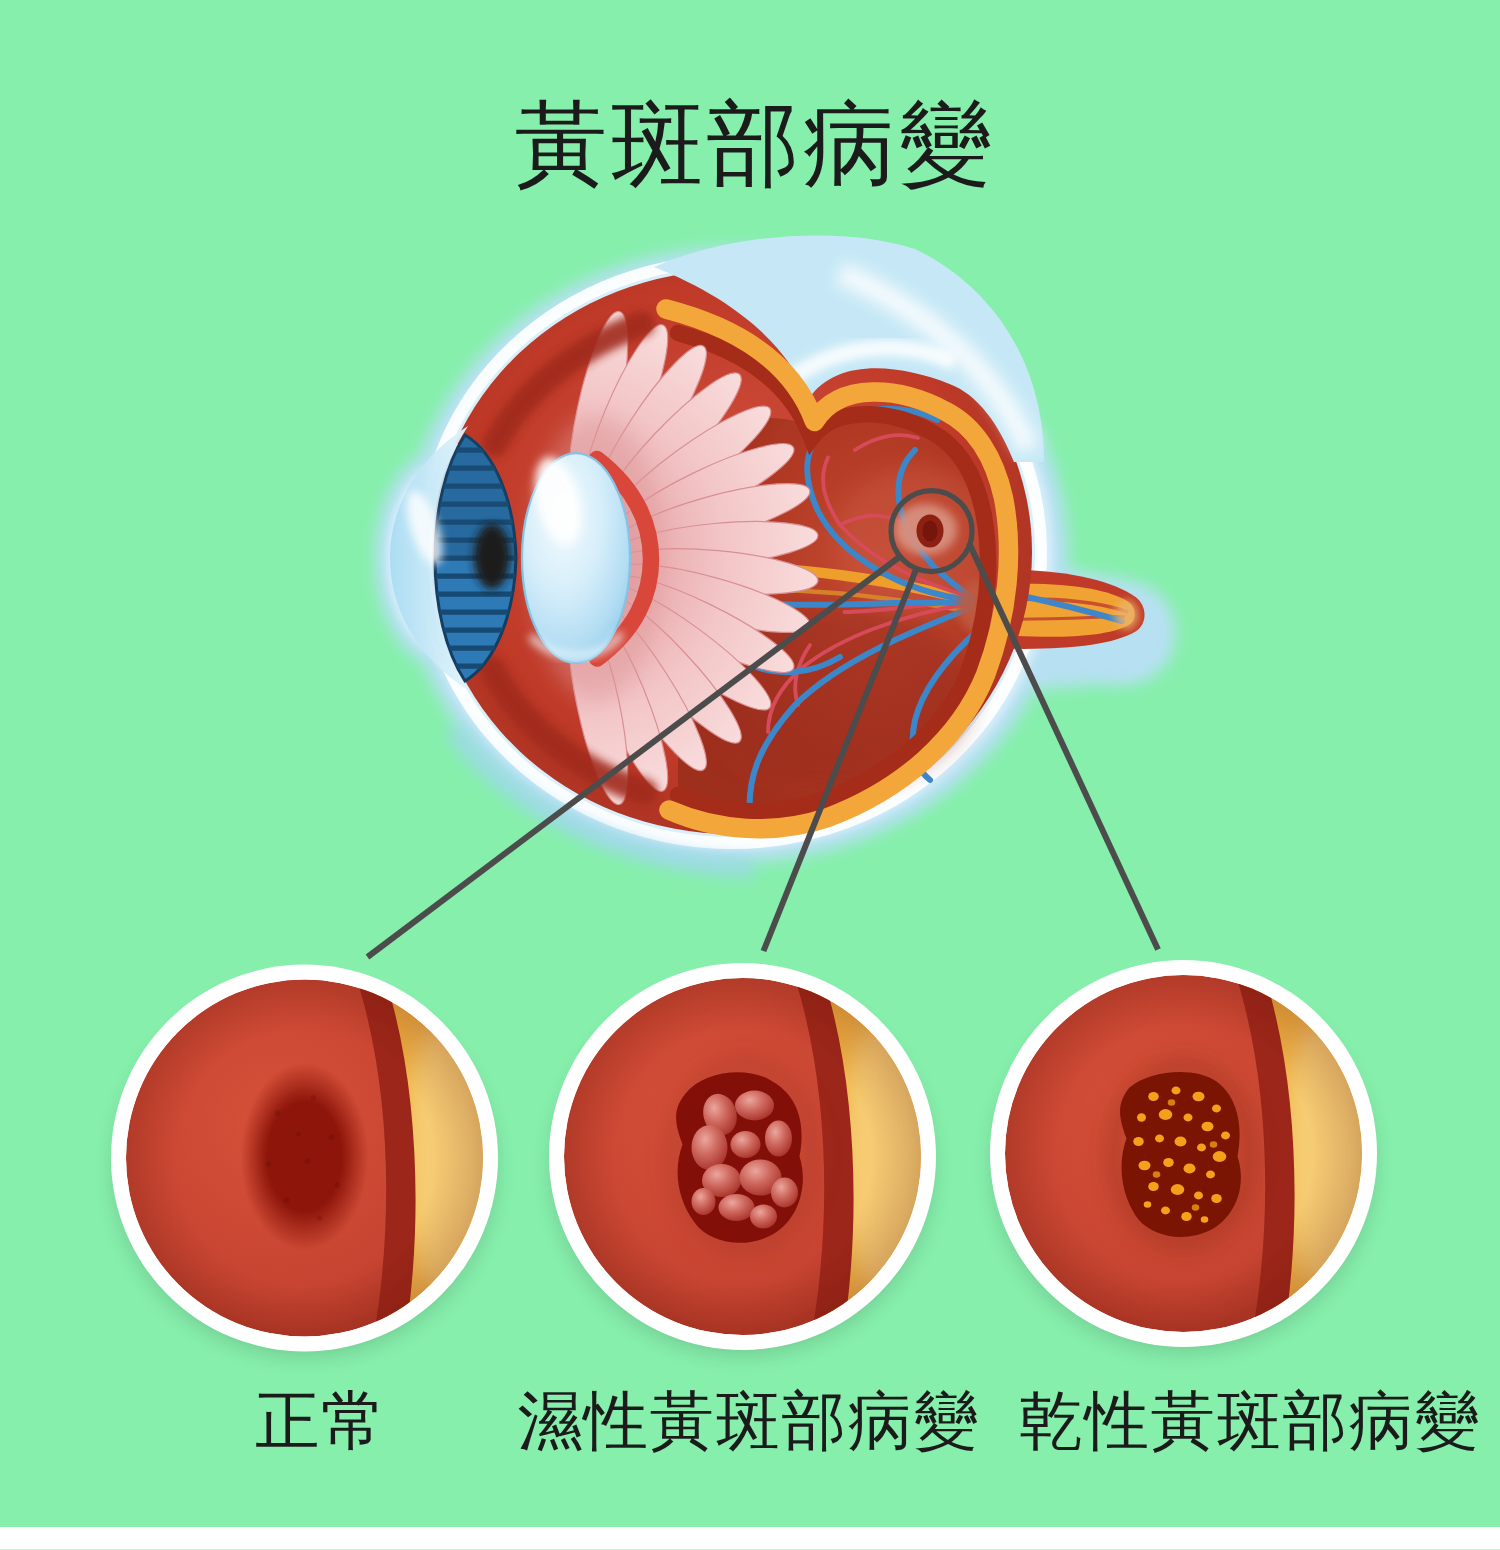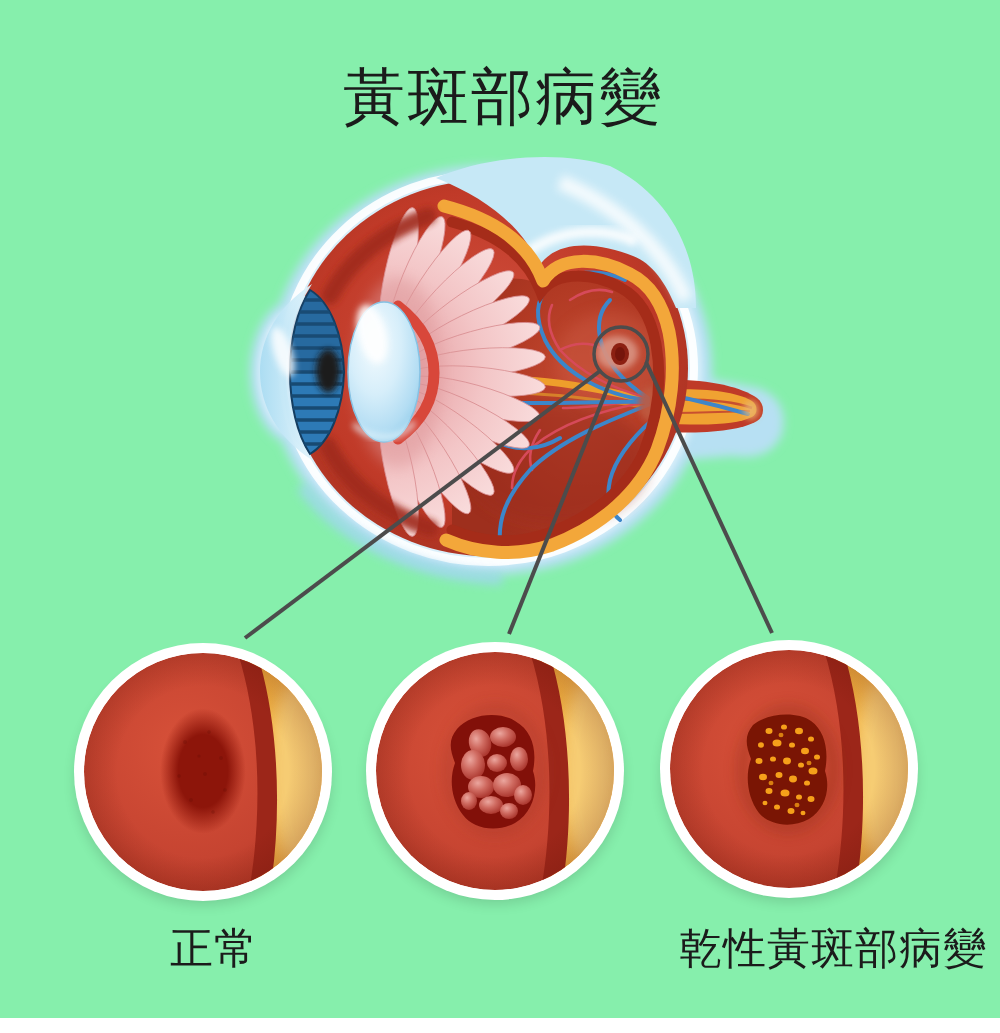--- a/index.html
+++ b/index.html
@@ -321,15 +321,16 @@
               <ellipse cx="8" cy="36" rx="2.5" ry="2.2"></ellipse>
         </g>
       </g>
       <circle cx="0" cy="0" r="119" fill="url(#vignG)"></circle>
     </g>
   </g>
 </svg>
 
 <div id="title" class="txt">黃斑部病變</div>
 <div id="lab1" class="txt panel-label">正常</div>
+<div id="lab2" class="txt panel-label">濕性黃斑部病變</div>
 <div id="lab3" class="txt panel-label">乾性黃斑部病變</div>
 
 </div>
 
 </body></html>

